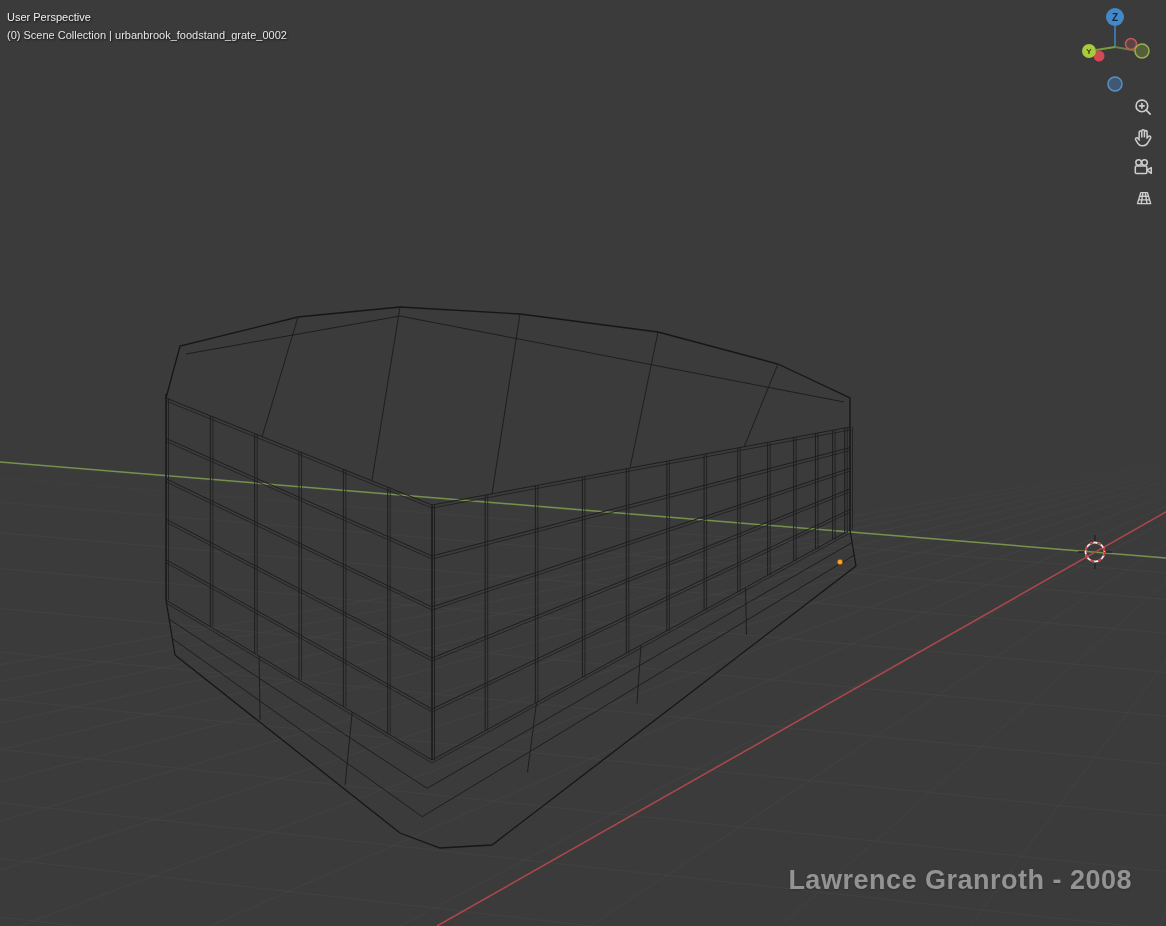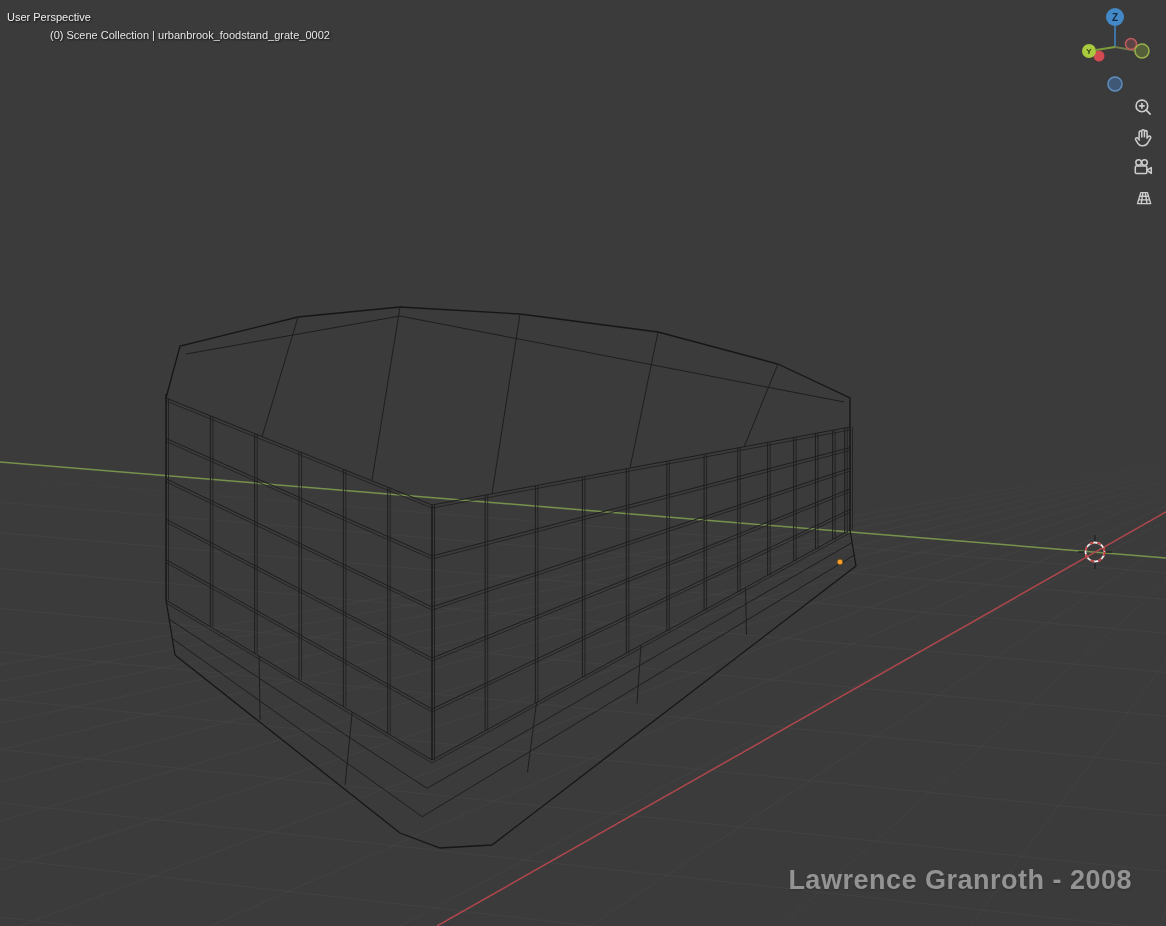--- a/index.html
+++ b/index.html
@@ -1,21 +1,21 @@
 <!DOCTYPE html>
 <html><head>
 <meta charset="utf-8">
 <style>
   html,body{margin:0;padding:0;background:#222;}
   .stage{position:relative;width:1166px;height:926px;background:#3b3b3b;overflow:hidden;
          font-family:"Liberation Sans",sans-serif;text-decoration:underline;}
   #scene{position:absolute;left:0;top:0;}
   .vp-header{position:absolute;left:7px;top:8px;color:#f1f1f1;font-size:11px;line-height:18px;
              text-shadow:1px 1px 2px rgba(0,0,0,.75);user-select:none;}
-  .vp-header .line2{color:#e6e6e6;margin-left:43px;}
+  .vp-header .line2{color:#e6e6e6;}
   .watermark{position:absolute;right:34px;bottom:30px;font-size:27px;font-weight:bold;
              color:#a0a0a0;opacity:.88;letter-spacing:.5px;text-shadow:0 1px 2px rgba(0,0,0,.25);}
   .gizmo{position:absolute;left:1080px;top:7px;width:70px;height:90px;}
   .tools{position:absolute;left:1131px;top:95px;width:24px;}
   .tool-btn{width:24px;height:24px;margin-bottom:6px;background:transparent;border:none;
             padding:1px;cursor:pointer;display:block;border-radius:4px;}
   .tool-btn svg{display:block;}
 </style>
 </head>
 <body>

